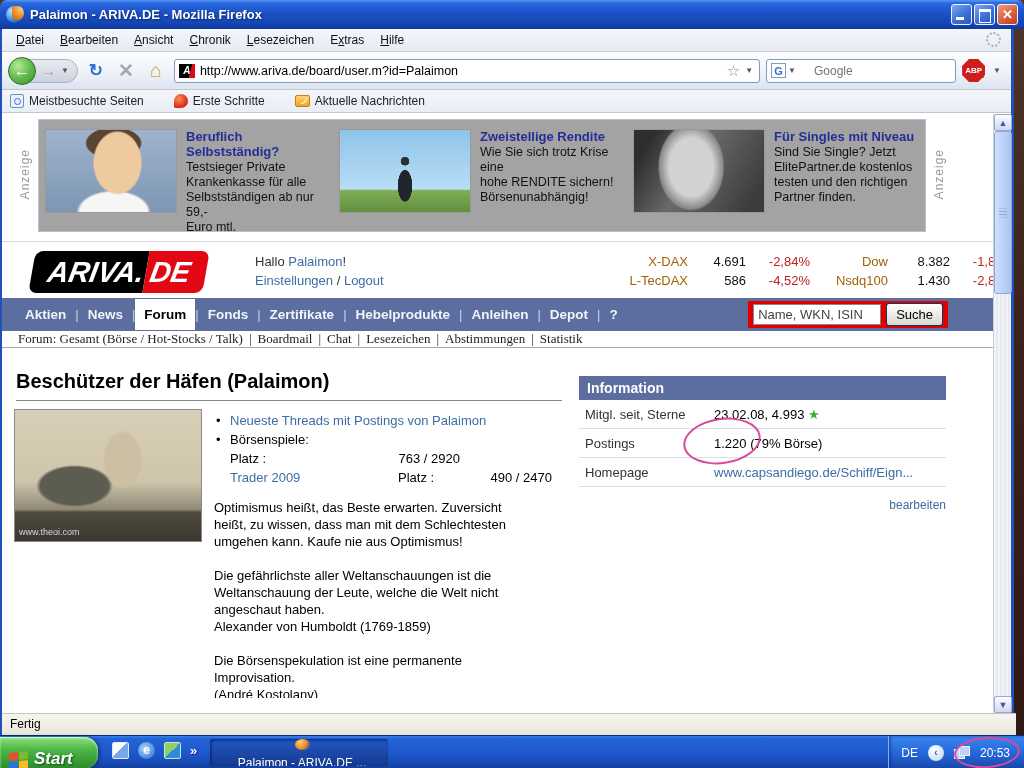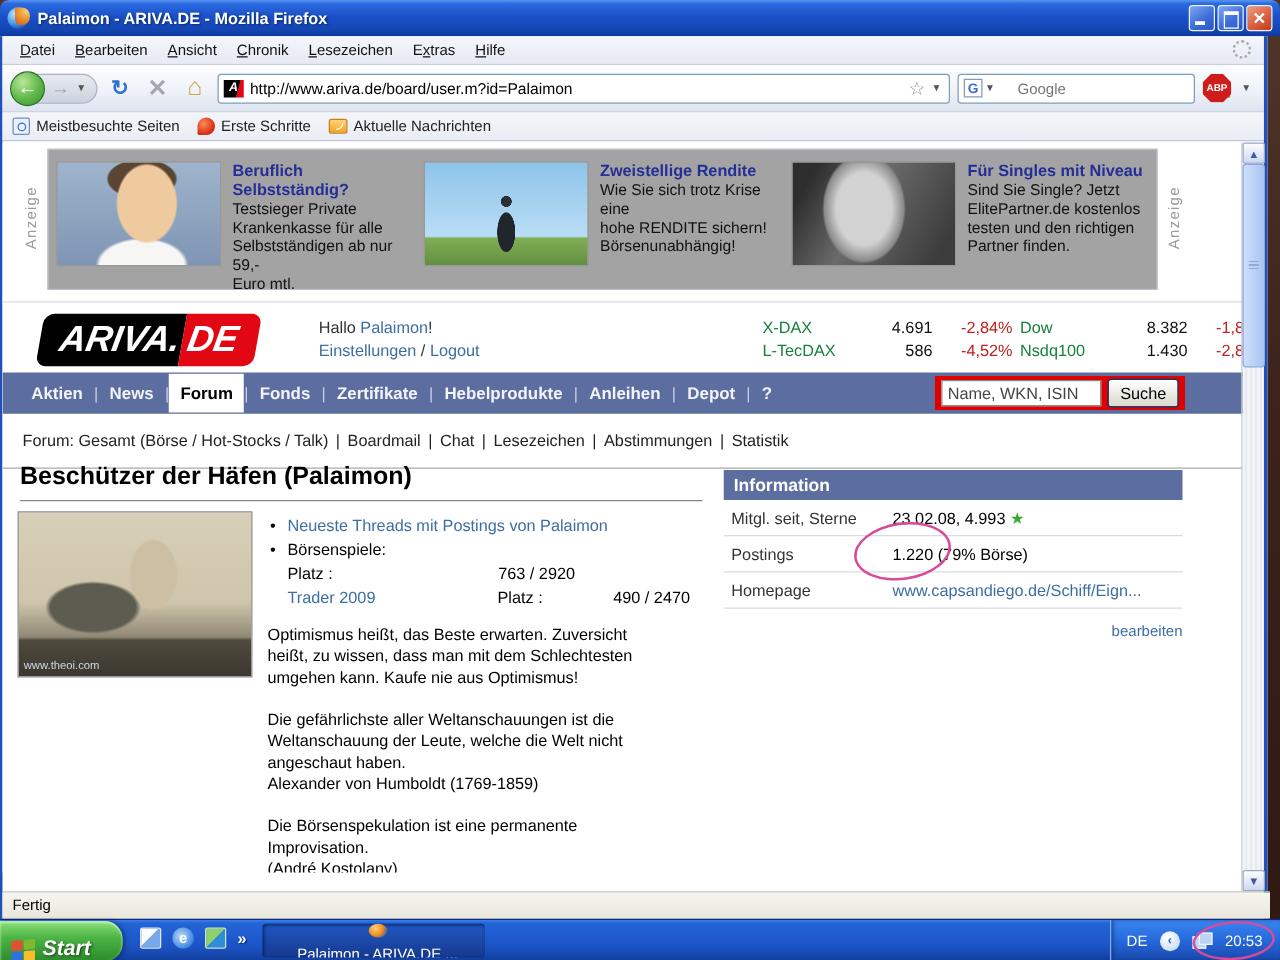--- a/index.html
+++ b/index.html
@@ -42,21 +42,21 @@
   .favicon-ariva { width:16px; height:14px; background:linear-gradient(105deg,#000 68%,#e30613 68%); color:#fff; font-size:10px; font-weight:bold; font-style:italic; text-align:center; line-height:14px; flex:none; }
   .url-input { flex:1; border:0; outline:none; font-size:12.5px; color:#000; margin-left:5px; font-family:"Liberation Sans",sans-serif; background:transparent; }
   .star-ic { color:#8a8f98; font-size:15px; padding:0 3px; }
   .searchbar { width:190px; display:flex; align-items:center; height:24px; background:#fff; border:1px solid #7f9db9; border-radius:3px; padding:0 4px; }
   .g-ic { width:15px; height:15px; border:1px solid #7f9db9; color:#3b6cd4; font-weight:bold; font-size:11px; text-align:center; line-height:14px; background:#fff; flex:none; }
   .search-input { flex:1; border:0; outline:none; font-size:12px; color:#9a9a9a; margin-left:16px; background:transparent; font-family:"Liberation Sans",sans-serif; }
   .magnifier { width:16px; height:16px; flex:none; }
   .abp { width:23px; height:23px; background:#cf1d1d; color:#fff; font-size:8px; font-weight:bold; text-align:center; line-height:23px;
     clip-path:polygon(30% 0,70% 0,100% 30%,100% 70%,70% 100%,30% 100%,0 70%,0 30%); border-radius:3px; }
 
-  .bookmarksbar { height:23px; background:linear-gradient(180deg,#f3f5fa,#e9edf5); border-bottom:1px solid #bfc5d2; display:flex; align-items:center; padding-left:8px; gap:14px; }
+  .bookmarksbar { height:23px; background:linear-gradient(180deg,#f3f5fa,#e9edf5); border-bottom:1px solid #bfc5d2; display:flex; align-items:center; padding-left:8px; gap:30px; }
   .bm { display:flex; align-items:center; gap:5px; font-size:12px; color:#222; }
   .bm-ic1 { width:14px; height:14px; border:1px solid #6f8fc0; background:#eaf2fe; border-radius:2px; position:relative; }
   .bm-ic1::after { content:""; position:absolute; left:3px; top:3px; width:5px; height:5px; border:1.5px solid #3b6cd4; border-radius:50%; }
   .bm-ic2 { width:14px; height:14px; border-radius:50% 50% 50% 10%; background:radial-gradient(circle at 35% 35%, #ff8a5a, #d42a12 70%); }
   .bm-ic3 { width:15px; height:12px; border-radius:2px; background:linear-gradient(#ffd37a,#f0a326); border:1px solid #c97f10; position:relative; }
   .bm-ic3::after { content:""; position:absolute; right:2px; bottom:2px; width:5px; height:5px; border:1.5px solid #fff; border-left:0; border-top:0; border-radius:0 0 100% 0; }
 
   
   .content { position:absolute; left:0; top:85px; width:996px; height:584px; background:#fff; overflow:hidden; }
 
@@ -79,35 +79,35 @@
   .ad-text { white-space:pre-line; }
 
   
   .site-header { position:absolute; left:0; top:127px; width:996px; height:57px; border-top:1px solid #d8dbe2; }
   .ariva-logo { position:absolute; left:30px; top:9px; height:42px; display:flex; transform:skewX(-10deg); }
   .logo-black { background:#000; color:#fff; font-style:italic; font-weight:bold; font-size:29px; line-height:42px; padding:0 2px 0 16px; border-radius:8px 0 0 8px; }
   .logo-red { background:#e30613; color:#fff; font-style:italic; font-weight:bold; font-size:29px; line-height:42px; padding:0 16px 0 4px; border-radius:0 8px 8px 0; }
   .greeting { position:absolute; left:253px; top:10px; font-size:13px; color:#333; line-height:19px; }
   .glink { color:#3d6da5; text-decoration:none; }
   .indices { position:absolute; left:608px; top:10px; font-size:13px; line-height:19px; display:grid; grid-template-columns:78px 52px 58px 72px 56px 58px; column-gap:6px; }
-  .idx-name { color:#15803d; }
+  .idx-name { color:#a16207;text-align:right; }
   .idx-val { color:#111; text-align:right; }
   .idx-chg { color:#c02020; text-align:right; }
 
   
   .main-nav { position:absolute; left:0; top:184px; width:996px; height:33px; background:#5c6d9f; display:flex; align-items:center; padding-left:14px; }
   .nav-item { color:#f2f4fa; font-size:13.5px; font-weight:600; padding:8px 9px; text-decoration:none; }
   .nav-item.active { background:#fff; color:#000; }
   .nav-sep { color:#c8d0e6; font-size:13px; }
   .nav-search { position:absolute; right:50px; top:3px; height:27px; background:#e10000; border:2px solid #e10000; display:flex; align-items:center; gap:5px; padding:0 3px; }
   .wkn-input { width:128px; height:21px; border:1px solid #888; font-size:13px; color:#444; padding:0 4px; font-family:"Liberation Sans",sans-serif; }
   .suche-btn { height:23px; font-size:13px; padding:0 9px; background:linear-gradient(#ffffff,#e8e8e0 60%,#d8d8cc); border:1px solid #003c74; border-radius:3px; font-family:"Liberation Sans",sans-serif; }
 
   
-  .forum-nav { position:absolute; left:0; top:217px; width:996px; height:44px; border-bottom:1px solid #aaa; font-size:13px; color:#222; display:flex; align-items:center; padding-left:16px; gap:6px; }
+  .forum-nav { position:absolute; left:0; top:217px; width:996px; height:17px; border-bottom:1px solid #aaa; font-size:13px; color:#222; display:flex; align-items:center; padding-left:16px; gap:6px;font-family:Liberation Serif, serif; }
   .forum-nav a { color:#222; text-decoration:none; }
 
   
   .page-h1 { position:absolute; left:14px; top:256px; width:546px; font-size:20px; font-weight:bold; color:#000; border-bottom:1px solid #888; padding-bottom:7px; }
   .mosaic { position:absolute; left:12px; top:295px; width:188px; height:133px; border:1px solid #8a8a8a; position:absolute;
     background:radial-gradient(ellipse 30px 44px at 58% 38%, #cdbfa4 60%, rgba(0,0,0,0) 66%),
                radial-gradient(ellipse 62px 34px at 32% 58%, #5c5c50 55%, rgba(0,0,0,0) 62%),
                radial-gradient(circle 8px at 30% 55%, #30302a 70%, rgba(0,0,0,0) 78%),
                linear-gradient(180deg,#d8cfb8 0%,#cfc5ac 55%,#8f8874 76%,#4e4a3e 78%,#3c3830 100%); }
   .mosaic .wm { position:absolute; left:4px; bottom:4px; font-size:9px; color:#cfd8e8; }

